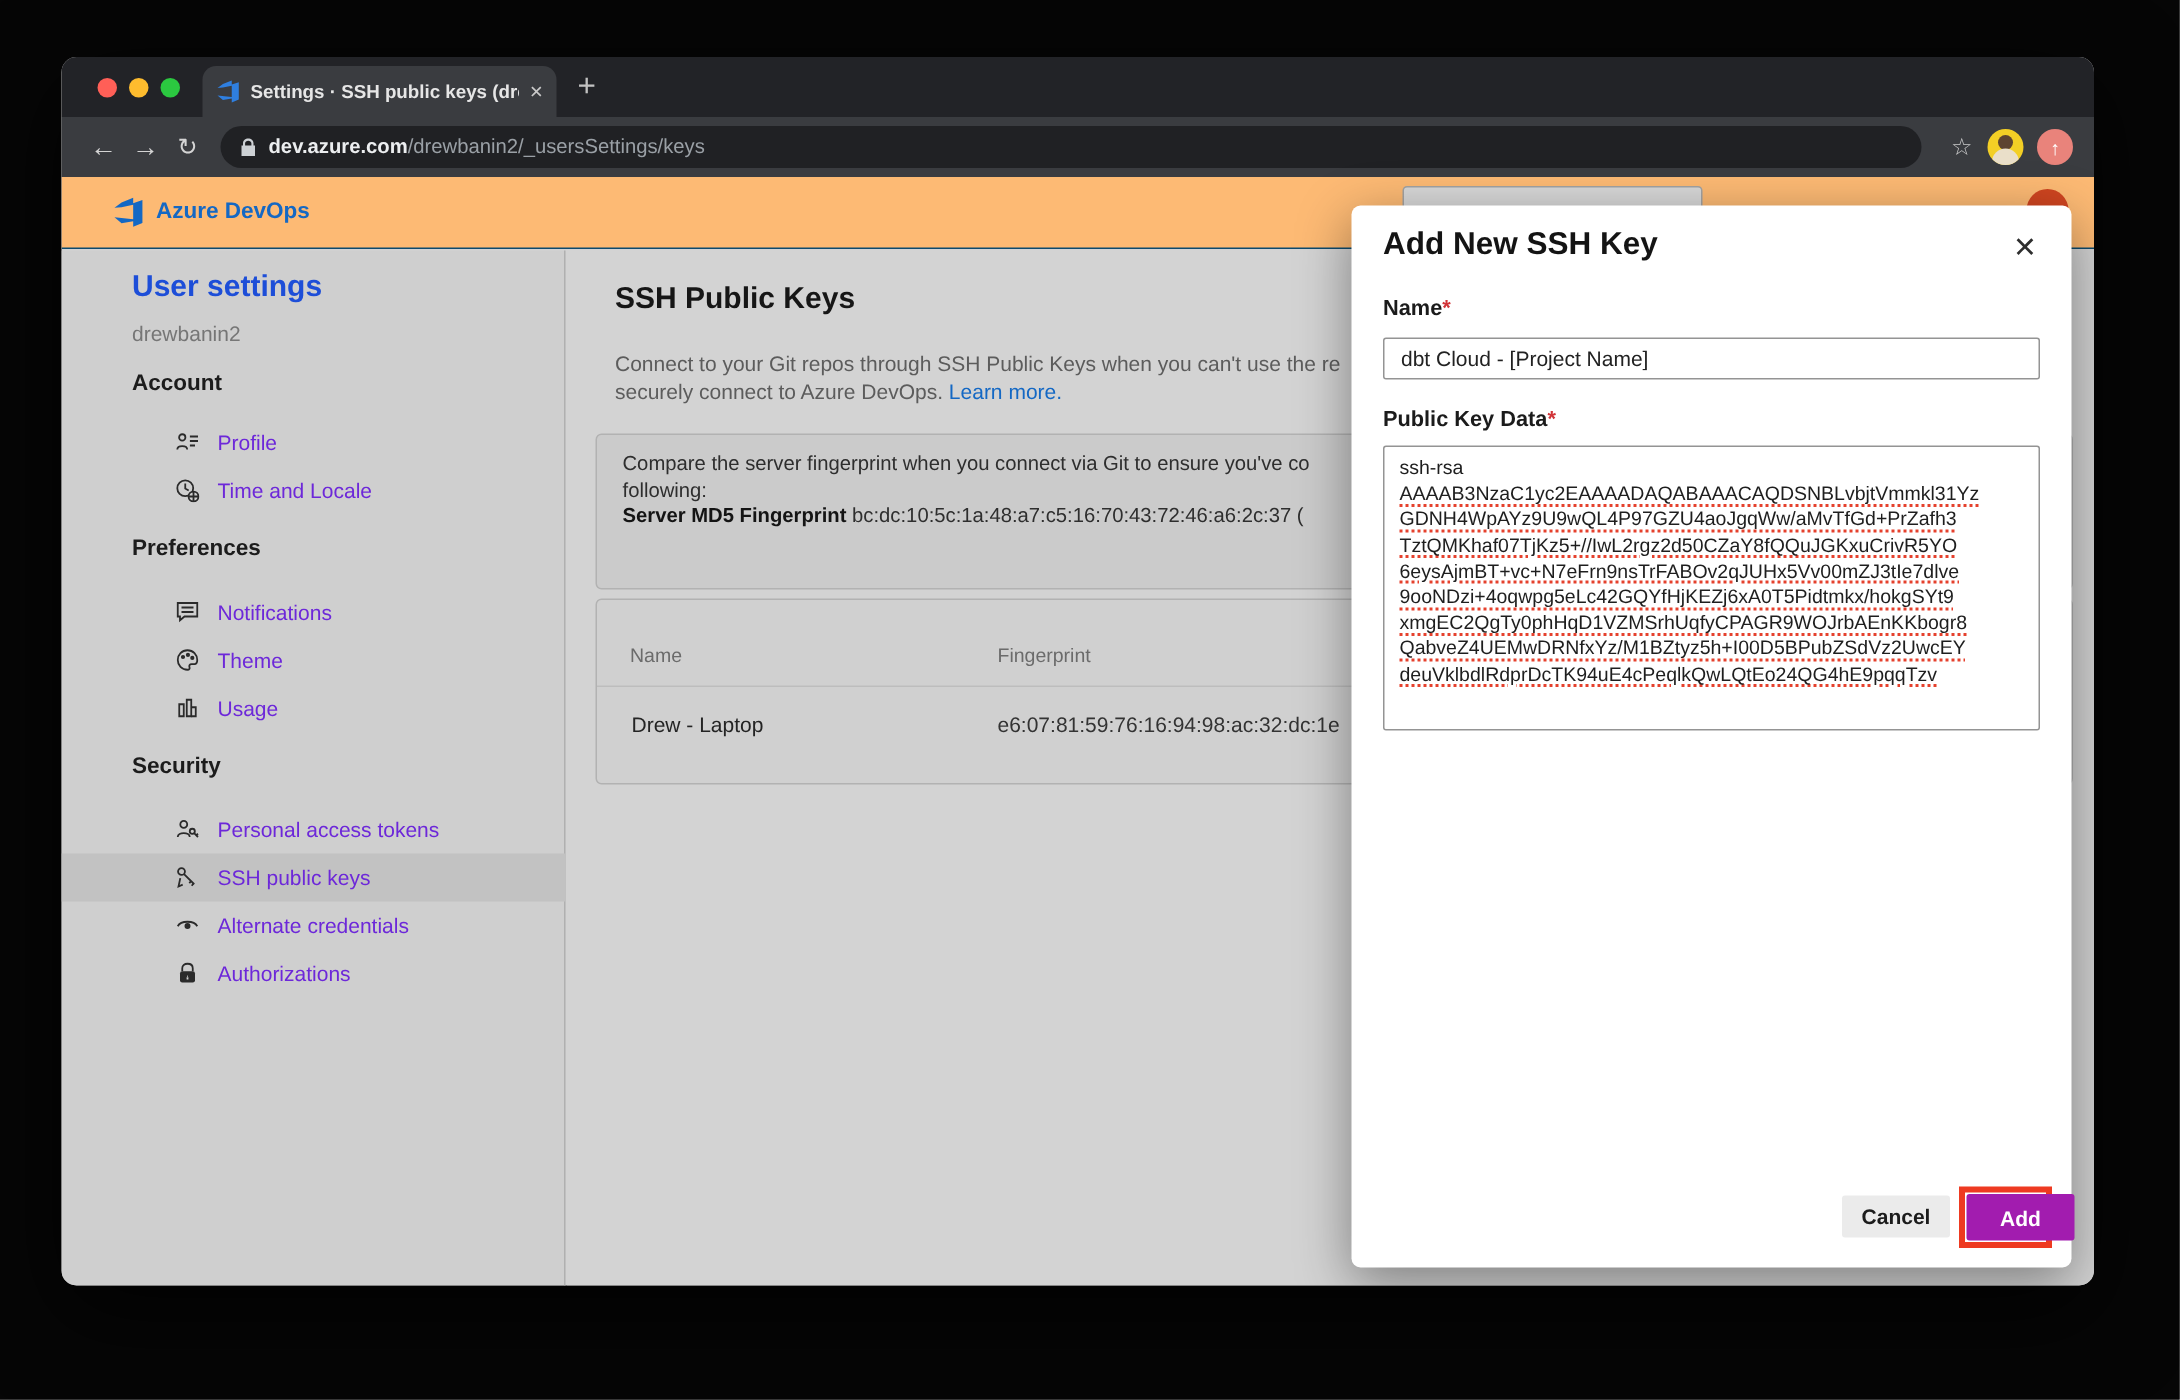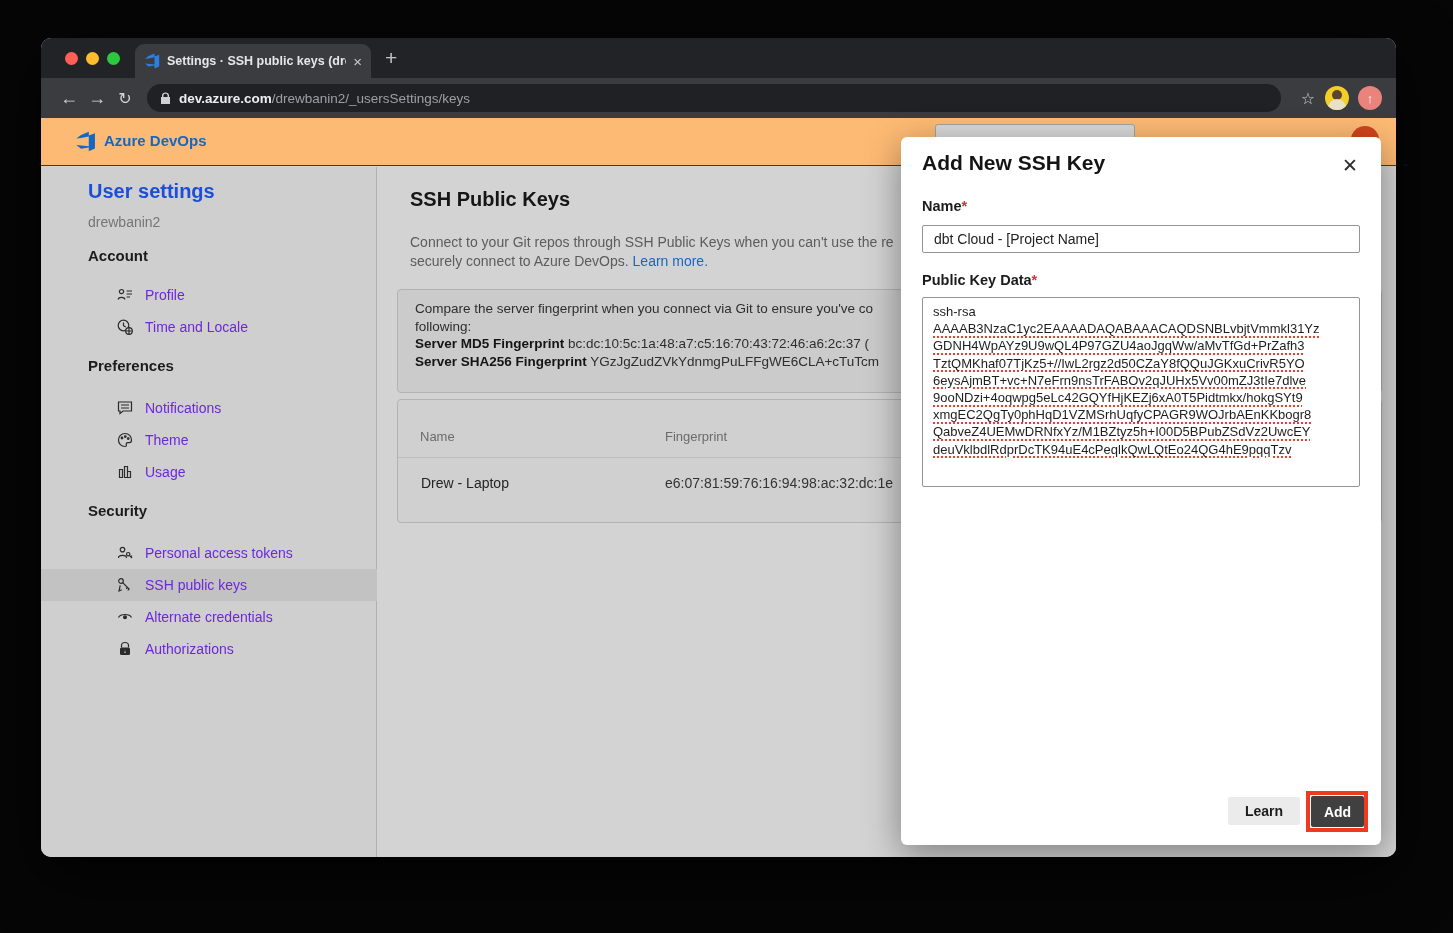--- a/index.html
+++ b/index.html
@@ -75,21 +75,21 @@
   .name-input { position:absolute; left:21px; top:88px; width:438px; height:28px; border:1px solid #949494; border-radius:2px;
                 background:#fff; font-family:inherit; font-size:14px; color:#222; padding:0 11px; outline:none; }
   .key-area { position:absolute; left:21px; top:160px; width:438px; height:190px; border:1px solid #949494; border-radius:2px;
               background:#fff; padding:5px 10px; font-size:13px; line-height:17.2px; color:#1e1e1e; overflow:hidden;
               word-break:break-all; }
   .key-line { display:block; white-space:nowrap; }
   .misspell { text-decoration:underline dotted #e5412d; text-decoration-thickness:1.5px; text-underline-offset:2.5px; }
   .btn-cancel { position:absolute; left:327px; top:660px; width:72px; height:28px; background:#ebebeb; border:none; border-radius:2px;
                 font-family:inherit; font-size:14px; font-weight:bold; color:#1c1c1c; }
   .annotation { position:absolute; left:405px; top:654px; width:62px; height:41px; border:4px solid #ee3a21; }
-  .btn-add { position:absolute; left:410px; top:659px; width:53px; height:31px; background:#404040; border:none; border-radius:2px;
+  .btn-add { position:absolute; left:410px; top:659px; width:72px; height:31px; background:#a21caf; border:none; border-radius:2px;
              font-family:inherit; font-size:14px; font-weight:bold; color:#ffffff; }
 
   .icon16 { width:16px; height:16px; }
 </style>
 </head>
 <body>
 
 <div class="window">
 
   <div class="tabstrip">
@@ -228,21 +228,20 @@
       <div class="main-title">SSH Public Keys</div>
       <div class="intro">
         <div>Connect to your Git repos through SSH Public Keys when you can't use the re</div>
         <div><span>securely connect to Azure DevOps.</span> <span class="learn-more">Learn more.</span></div>
       </div>
 
       <div class="fpbox">
         <div>Compare the server fingerprint when you connect via Git to ensure you've co</div>
         <div>following:</div>
         <div><b>Server MD5 Fingerprint</b> <span>bc:dc:10:5c:1a:48:a7:c5:16:70:43:72:46:a6:2c:37 (</span></div>
-        <div><b>Server SHA256 Fingerprint</b> <span>YGzJgZudZVkYdnmgPuLFFgWE6CLA+cTuTcm</span></div>
       </div>
 
       <div class="keytable">
         <div class="thead">
           <span class="th name">Name</span>
           <span class="th fp">Fingerprint</span>
         </div>
         <div class="trow">
           <span class="td name">Drew - Laptop</span>
           <span class="td fp">e6:07:81:59:76:16:94:98:ac:32:dc:1e</span>
@@ -268,18 +267,18 @@
       <span class="key-line misspell">AAAAB3NzaC1yc2EAAAADAQABAAACAQDSNBLvbjtVmmkl31Yz</span>
       <span class="key-line misspell">GDNH4WpAYz9U9wQL4P97GZU4aoJgqWw/aMvTfGd+PrZafh3</span>
       <span class="key-line misspell">TztQMKhaf07TjKz5+//IwL2rgz2d50CZaY8fQQuJGKxuCrivR5YO</span>
       <span class="key-line misspell">6eysAjmBT+vc+N7eFrn9nsTrFABOv2qJUHx5Vv00mZJ3tIe7dlve</span>
       <span class="key-line misspell">9ooNDzi+4oqwpg5eLc42GQYfHjKEZj6xA0T5Pidtmkx/hokgSYt9</span>
       <span class="key-line misspell">xmgEC2QgTy0phHqD1VZMSrhUqfyCPAGR9WOJrbAEnKKbogr8</span>
       <span class="key-line misspell">QabveZ4UEMwDRNfxYz/M1BZtyz5h+I00D5BPubZSdVz2UwcEY</span>
       <span class="key-line misspell">deuVklbdlRdprDcTK94uE4cPeqlkQwLQtEo24QG4hE9pqqTzv</span>
     </div>
 
-    <button class="btn-cancel">Learn</button>
+    <button class="btn-cancel">Cancel</button>
     <div class="annotation"></div>
     <button class="btn-add">Add</button>
   </div>
 
 </div>
 
 </body></html>

